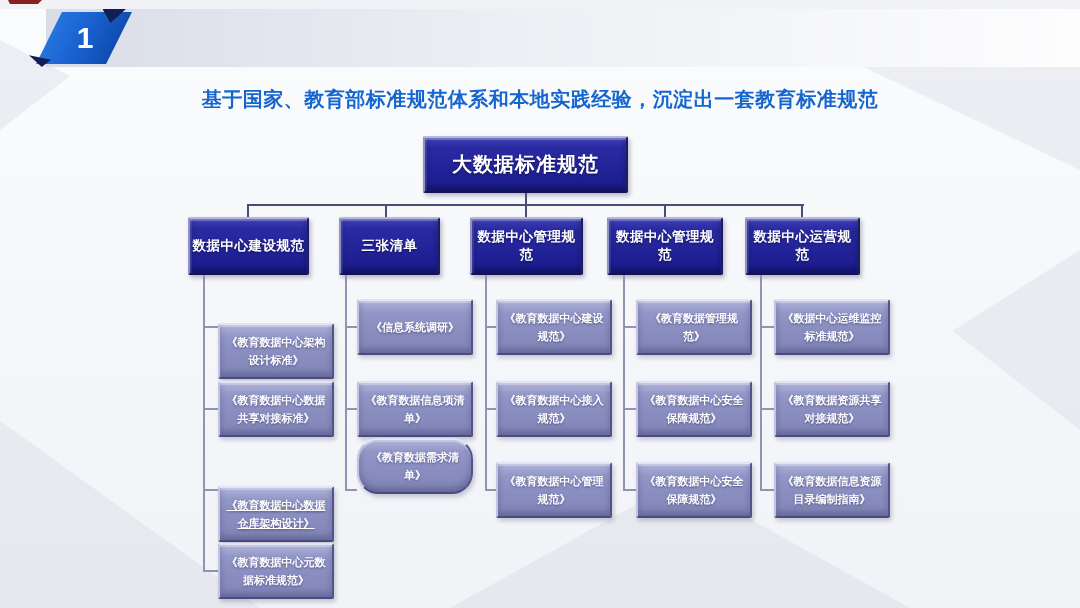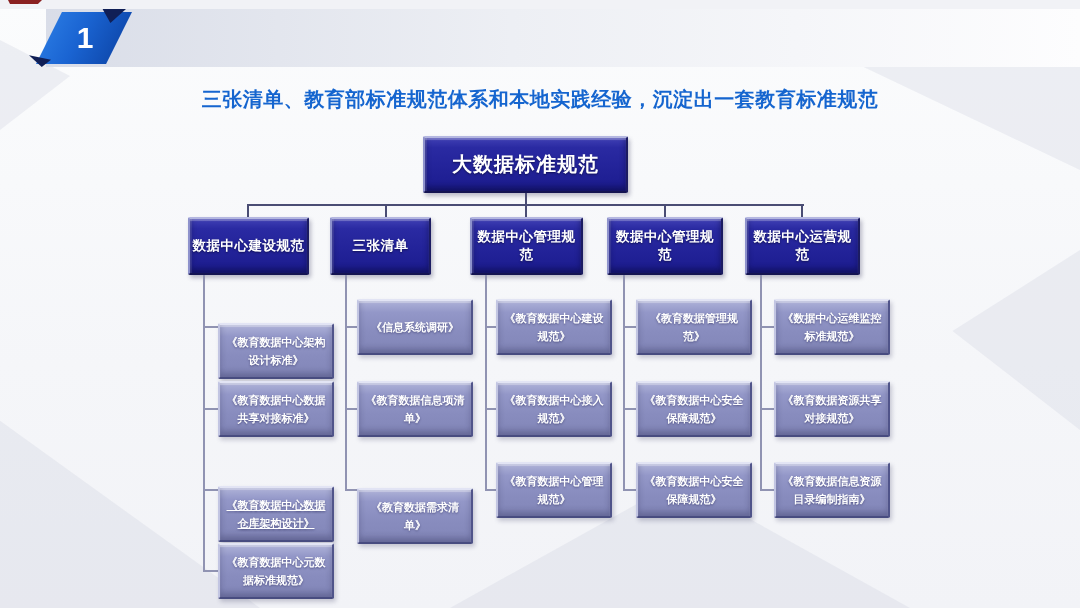--- a/index.html
+++ b/index.html
@@ -62,35 +62,35 @@
   <div class="top-strip"></div>
   <div class="band"></div>
   <div class="red-sliver"></div>
   <div class="badge">
     <div class="badge-shape">
       <span class="badge-num">1</span>
     </div>
     <div class="badge-fold-top"></div>
     <div class="badge-fold-bot"></div>
   </div>
-  <div class="subtitle">三张清单、教育部标准规范体系和本地实践经验，沉淀出一套教育标准规范</div>
+  <div class="subtitle">基于国家、教育部标准规范体系和本地实践经验，沉淀出一套教育标准规范</div>
 
   <div>
 
     <div class="node dark root-node">大数据标准规范</div>
 
     <div class="conn" style="left:525px;top:193px;width:2px;height:24px;"></div>
     <div class="conn" style="left:248px;top:204px;width:556px;height:2px;"></div>
     <div class="conn" style="left:247px;top:204px;width:2px;height:13px;"></div>
     <div class="conn" style="left:385px;top:204px;width:2px;height:13px;"></div>
     <div class="conn" style="left:664px;top:204px;width:2px;height:13px;"></div>
     <div class="conn" style="left:801px;top:204px;width:2px;height:13px;"></div>
 
     <div class="node dark l2" style="left:188px;width:121px;">数据中心建设规范</div>
-    <div class="node dark l2" style="left:330px;width:101px;text-align:right;">三张清单</div>
+    <div class="node dark l2" style="left:339px;width:101px;text-align:right;">三张清单</div>
     <div class="node dark l2" style="left:470px;width:113px;">数据中心管理规范</div>
     <div class="node dark l2" style="left:607px;width:116px;">数据中心管理规范</div>
     <div class="node dark l2" style="left:745px;width:115px;">数据中心运营规范</div>
 
     <div class="conn2" style="left:203px;top:275px;width:2px;height:297px;"></div>
     <div class="conn2" style="left:345px;top:275px;width:2px;height:216px;"></div>
     <div class="conn2" style="left:485px;top:275px;width:2px;height:216px;"></div>
     <div class="conn2" style="left:623px;top:275px;width:2px;height:216px;"></div>
     <div class="conn2" style="left:760px;top:275px;width:2px;height:216px;"></div>
 
@@ -115,21 +115,21 @@
     <div class="conn2" style="left:760px;top:408px;width:14px;height:2px;"></div>
     <div class="conn2" style="left:760px;top:489px;width:14px;height:2px;"></div>
 
     <div class="node light l3" style="left:218px;top:299px;margin-top:24px;">《教育数据中心架构设计标准》</div>
     <div class="node light l3" style="left:218px;top:381px;">《教育数据中心数据共享对接标准》</div>
     <div class="node light l3" style="left:218px;top:486px;text-decoration:underline;">《教育数据中心数据仓库架构设计》</div>
     <div class="node light l3" style="left:218px;top:543px;">《教育数据中心元数据标准规范》</div>
 
     <div class="node light l3" style="left:357px;top:299px;">《信息系统调研》</div>
     <div class="node light l3" style="left:357px;top:381px;">《教育数据信息项清单》</div>
-    <div class="node light l3" style="left:357px;top:488px;">《教育数据需求清单》</div>
+    <div class="node light l3" style="left:357px;top:438px;border-radius:21px;">《教育数据需求清单》</div>
 
     <div class="node light l3" style="left:496px;top:299px;">《教育数据中心建设规范》</div>
     <div class="node light l3" style="left:496px;top:381px;">《教育数据中心接入规范》</div>
     <div class="node light l3" style="left:496px;top:462px;">《教育数据中心管理规范》</div>
 
     <div class="node light l3" style="left:636px;top:299px;">《教育数据管理规范》</div>
     <div class="node light l3" style="left:636px;top:381px;">《教育数据中心安全保障规范》</div>
     <div class="node light l3" style="left:636px;top:462px;">《教育数据中心安全保障规范》</div>
 
     <div class="node light l3" style="left:774px;top:299px;">《数据中心运维监控标准规范》</div>

